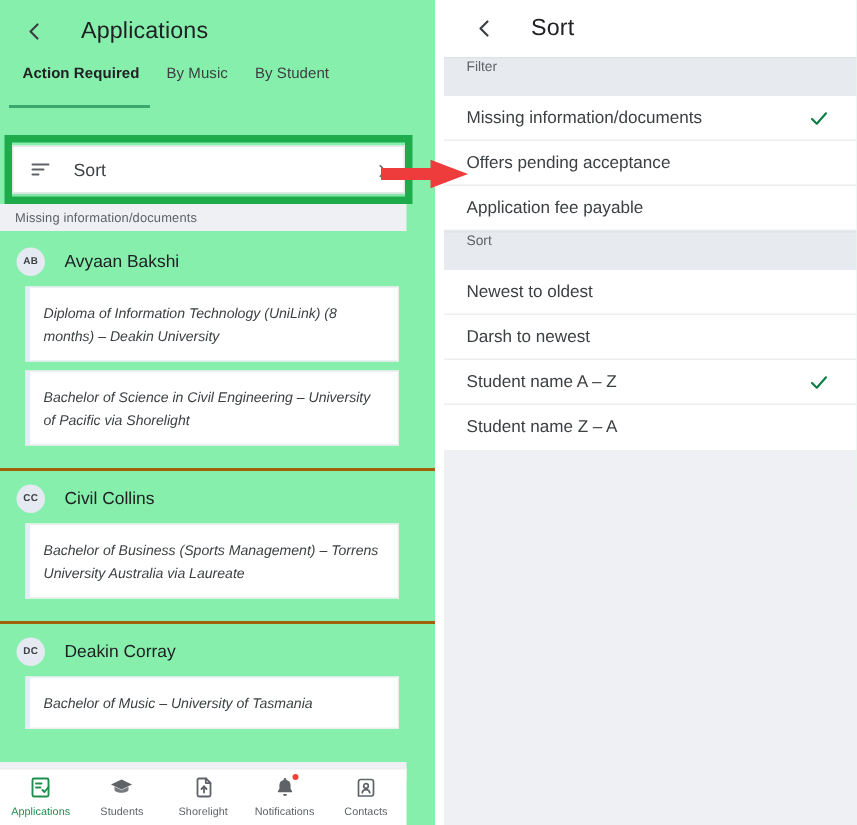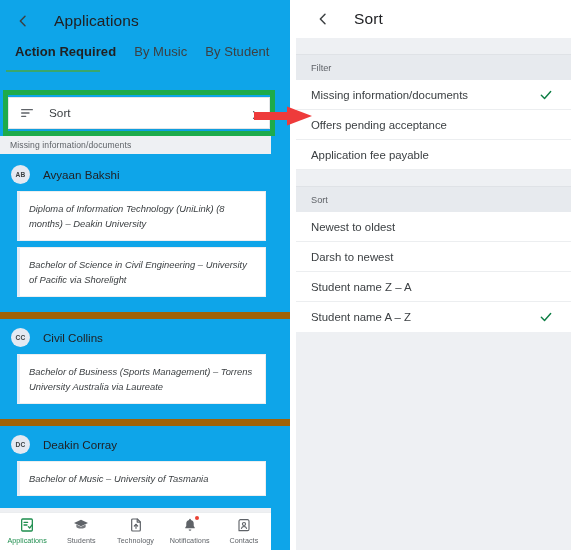--- a/index.html
+++ b/index.html
@@ -14,21 +14,21 @@
     overflow: hidden;
     font-family: "Liberation Sans", sans-serif;
     -webkit-font-smoothing: antialiased;
   }
 
   
   #left-panel {
     position: absolute;
     left: 0; top: 0;
     width: 290px; height: 550px;
-    background: #0ea5e9;
+    background: #86efac;
     overflow: hidden;
   }
 
   .app-header {
     height: 41px;
     display: flex;
     align-items: center;
     padding-left: 14px;
     box-sizing: border-box;
   }
@@ -49,21 +49,21 @@
 
   .tabbar {
     position: relative;
     height: 34px;
     display: flex;
     align-items: flex-start;
     padding-left: 6px;
     box-sizing: border-box;
   }
   .tab {
-    font-size: 13px;
+    font-size: 10px;
     color: #3c4043;
     padding: 3px 9px 0 9px;
     white-space: nowrap;
     letter-spacing: .05px;
   }
   .tab.active { color: #202124; font-weight: 700; }
   .tab-underline {
     position: absolute;
     left: 6px; top: 29px;
     width: 94px; height: 2px;
@@ -109,21 +109,21 @@
     letter-spacing: .1px;
   }
 
   
   #student-list {
     position: absolute;
     left: 0; top: 156px;
     width: 290px; height: 350px;
     overflow: hidden;
   }
-  .student-group { border-bottom: 7px solid #a16207; padding-bottom: 9px; }
+  .student-group { border-bottom: 2px solid #a16207; padding-bottom: 9px; }
   .student-group:last-child { border-bottom: none; }
   .student-head {
     display: flex;
     align-items: center;
     padding: 9px 0 7px 11px;
   }
   .avatar {
     width: 19px; height: 19px;
     border-radius: 50%;
     background: #e4e9f2;
@@ -209,25 +209,23 @@
     align-items: center;
     padding-left: 18px;
     box-sizing: border-box;
   }
   .sort-header .app-title { font-size: 15.5px; margin-left: 22px; }
 
   .group-band {
     height: 26px;
     background: #e7eaee;
     display: flex;
-    align-items: center;
     padding-left: 15px;
     box-sizing: border-box;
     border-top: 1px solid #dfe2e6;
-    margin-top: 16px;
   }
   .group-band span { font-size: 9.2px; color: #5f6368; }
 
   .opt-row {
     height: 30px;
     background: #ffffff;
     display: flex;
     align-items: center;
     padding: 0 18px 0 15px;
     box-sizing: border-box;
@@ -352,21 +350,21 @@
 
     <div class="nav-item">
       <span class="nav-icon">
         <svg viewBox="0 0 24 24" width="16" height="16" fill="none" stroke="currentColor" stroke-width="1.8" stroke-linecap="round" stroke-linejoin="round">
             <path d="M14 3H7a1.5 1.5 0 0 0-1.5 1.5v15A1.5 1.5 0 0 0 7 21h10a1.5 1.5 0 0 0 1.5-1.5V7.5L14 3z"></path>
             <polyline points="13.8 3 13.8 7.6 18.4 7.6"></polyline>
             <line x1="12" y1="11" x2="12" y2="17"></line>
             <polyline points="9.5 13.5 12 11 14.5 13.5"></polyline>
           </svg>
       </span>
-      <span class="nav-label">Technology</span>
+      <span class="nav-label">Shorelight</span>
     </div>
 
     <div class="nav-item">
       <span class="nav-icon">
         <svg viewBox="0 0 24 24" width="16" height="16" fill="currentColor">
             <path d="M12 2.6a1.3 1.3 0 0 1 1.3 1.3v.6a5.6 5.6 0 0 1 4.3 5.45v3.4l1.5 2.3v1.1H4.9v-1.1l1.5-2.3v-3.4A5.6 5.6 0 0 1 10.7 4.5v-.6A1.3 1.3 0 0 1 12 2.6z"></path>
             <path d="M10 18.6h4a2 2 0 0 1-4 0z"></path>
           </svg>
         <span class="badge-dot"></span>
       </span>
@@ -445,31 +443,31 @@
   <div class="opt-row">
     <span class="opt-label">Darsh to newest</span>
     <span class="opt-check hidden">
       <svg viewBox="0 0 24 24" width="14" height="14" fill="none" stroke="currentColor" stroke-width="2.4" stroke-linecap="round" stroke-linejoin="round">
           <polyline points="4 12.5 9.5 18 20 6"></polyline>
         </svg>
     </span>
   </div>
 
   <div class="opt-row">
+    <span class="opt-label">Student name A – Z</span>
+    <span class="opt-check">
+      <svg viewBox="0 0 24 24" width="14" height="14" fill="none" stroke="currentColor" stroke-width="2.4" stroke-linecap="round" stroke-linejoin="round">
+          <polyline points="4 12.5 9.5 18 20 6"></polyline>
+        </svg>
+    </span>
+  </div>
+
+  <div class="opt-row">
     <span class="opt-label">Student name Z – A</span>
     <span class="opt-check hidden">
-      <svg viewBox="0 0 24 24" width="14" height="14" fill="none" stroke="currentColor" stroke-width="2.4" stroke-linecap="round" stroke-linejoin="round">
-          <polyline points="4 12.5 9.5 18 20 6"></polyline>
-        </svg>
-    </span>
-  </div>
-
-  <div class="opt-row">
-    <span class="opt-label">Student name A – Z</span>
-    <span class="opt-check">
       <svg viewBox="0 0 24 24" width="14" height="14" fill="none" stroke="currentColor" stroke-width="2.4" stroke-linecap="round" stroke-linejoin="round">
           <polyline points="4 12.5 9.5 18 20 6"></polyline>
         </svg>
     </span>
   </div>
 
 </div>
 
 <div id="green-box"></div>
 <div id="red-arrow">

